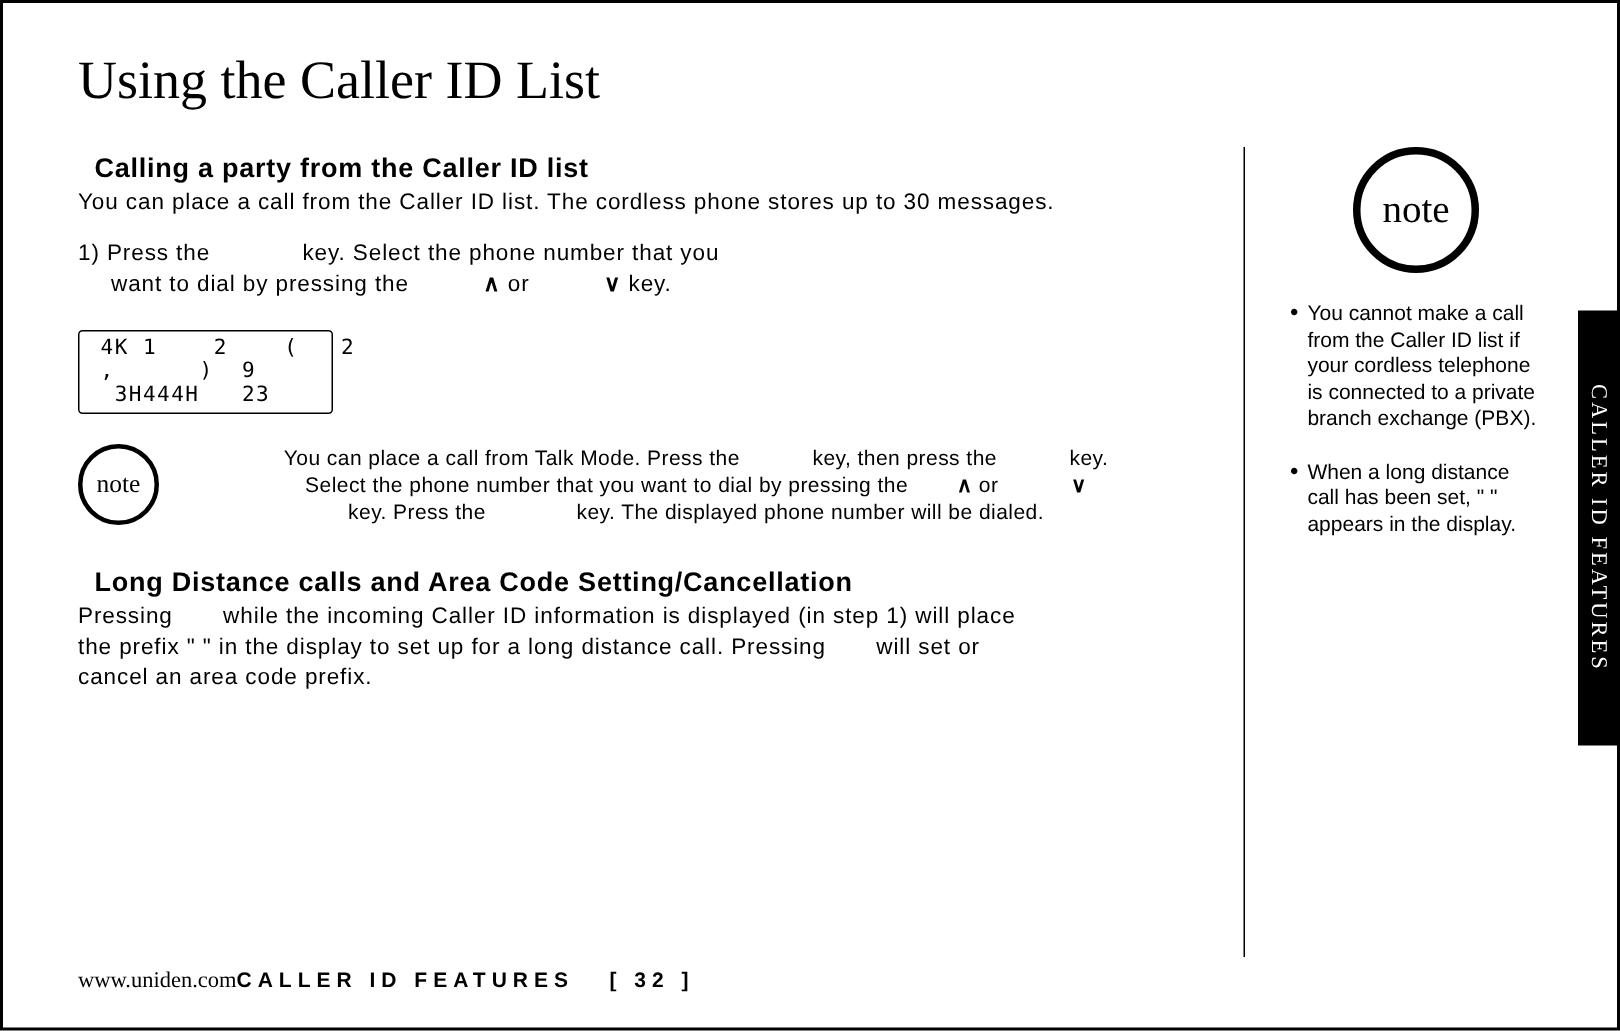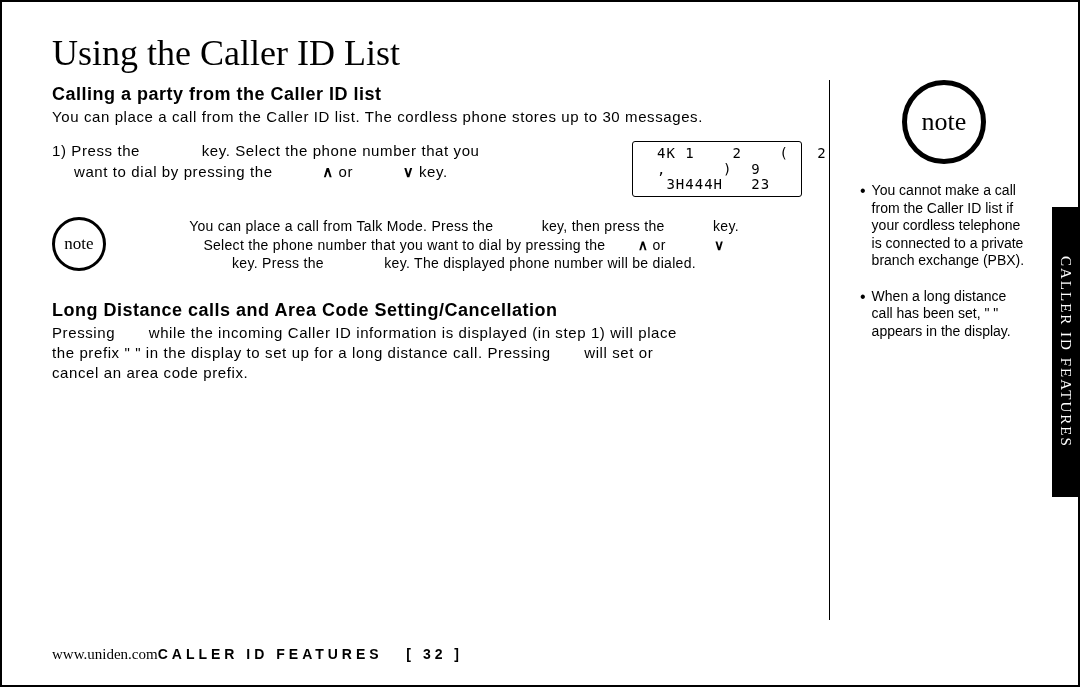--- a/index.html
+++ b/index.html
@@ -17,29 +17,30 @@
     width: 1080px;
     height: 687px;
     border: 2px solid #000;
     position: relative;
     padding: 30px 50px 20px 50px;
   }
   .title {
     font-size: 36px;
     font-weight: normal;
     font-family: Georgia, serif;
-    margin-bottom: 6px;
+    margin-bottom: 24px;
   }
   .subheading {
     font-family: Verdana, Arial, sans-serif;
     font-weight: bold;
     font-size: 18px;
     letter-spacing: 0.5px;
     margin-top: 4px;
     margin-bottom: 2px;
+    margin-left: 11px;
   }
   .body-text {
     font-family: Verdana, Arial, sans-serif;
     font-size: 15px;
     letter-spacing: 0.6px;
     line-height: 1.35;
   }
   .main {
     display: flex;
     gap: 30px;
@@ -55,35 +56,36 @@
     padding-top: 0;
     font-family: Verdana, Arial, sans-serif;
     font-size: 14px;
     line-height: 1.25;
   }
   .step {
     display: flex;
     margin-top: 14px;
     gap: 20px;
     align-items: flex-start;
+    flex-direction: column;
   }
   .step-text {
     width: 560px;
   }
   .step-indent {
     padding-left: 22px;
   }
   .lcd {
     border: 1px solid #000;
     border-radius: 3px;
     width: 170px;
     min-height: 42px;
     font-family: "Lucida Console", monospace;
     font-size: 14px;
-    padding: 4px 24px;
+    padding: 4px 14px;
     line-height: 1.1;
     letter-spacing: 1px;
     white-space: pre;
   }
   .lcd-small {
     min-height: 42px;
     text-align: center;
     line-height: 1.3;
     font-size: 14px;
   }

